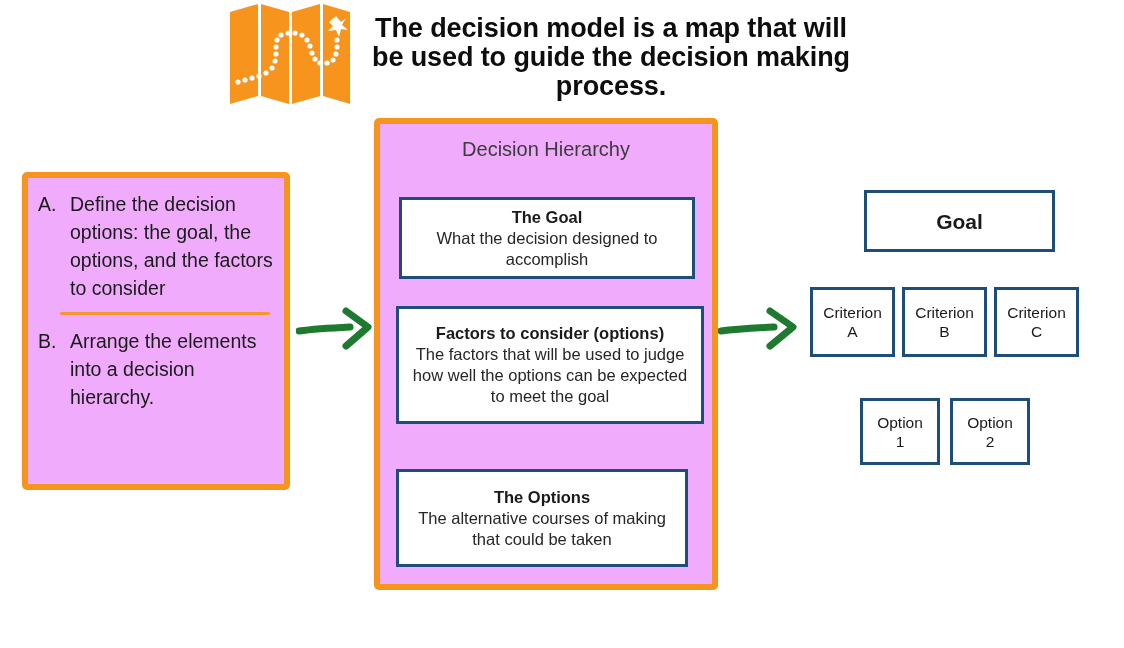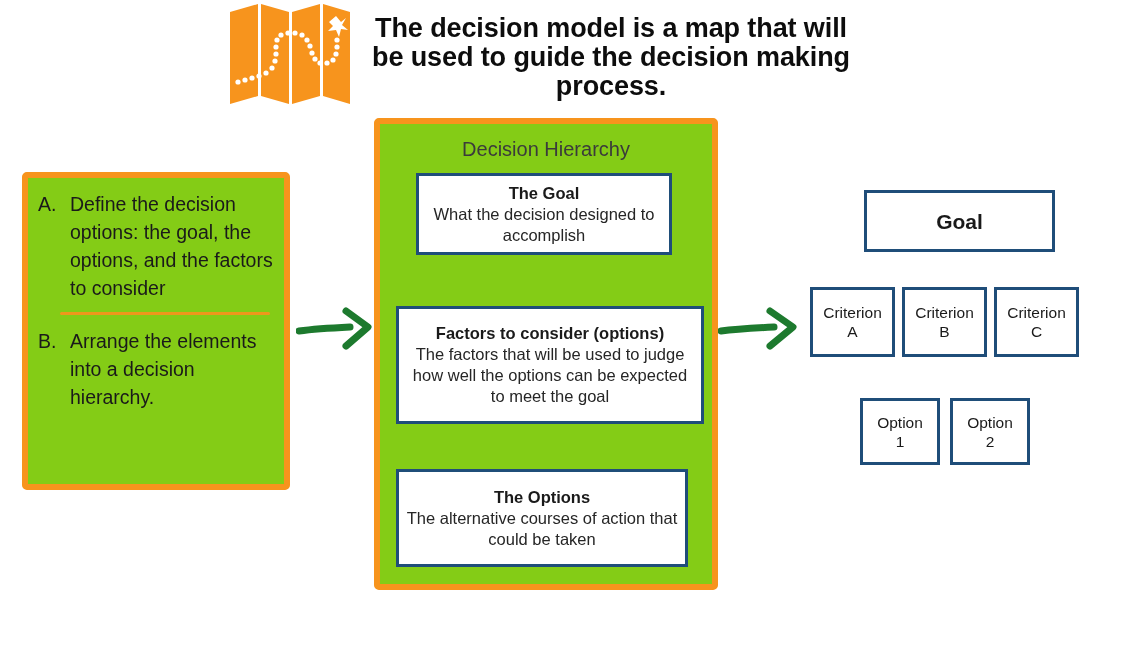--- a/index.html
+++ b/index.html
@@ -34,21 +34,21 @@
     font-weight: bold;
     line-height: 29px;
     text-align: center;
     color: #0d0d0d;
     letter-spacing: -0.1px;
   }
 
   
   .orange-frame {
     box-sizing: border-box;
-    background: #84cc16;
+    background: #f0abfc;
     border: 6px solid #f7941d;
     border-radius: 5px;
   }
   .orange-frame::before {
     content: "";
     position: absolute;
     left: -6px; top: -6px; right: -6px; bottom: -6px;
     border: 5px solid rgba(247,148,29,0.55);
     border-radius: 7px;
     pointer-events: none;
@@ -128,21 +128,21 @@
     font-weight: bold;
     color: #1a1a1a;
     line-height: 21px;
   }
   .bx-desc {
     font-size: 16.5px;
     line-height: 21px;
     color: #262626;
   }
 
-  #box-goal      { left: 19px;  top: 49px;  width: 256px; height: 82px; margin-left: 17px; }
+  #box-goal      { left: 19px;  top: 73px;  width: 296px; height: 82px; }
   #box-criteria  { left: 16px;  top: 182px; width: 308px; height: 118px; }
   #box-options   { left: 16px;  top: 345px; width: 292px; height: 98px; }
 
   
   .green-arrow { position: absolute; }
 
   #arrow-left  { left: 296px; top: 306px; width: 82px; height: 44px; }
   #arrow-right { left: 718px; top: 306px; width: 86px; height: 44px; }
 
   
@@ -251,21 +251,21 @@
   <div class="blue-box" id="box-criteria">
     <div class="bx-inner">
       <div class="bx-title">Factors to consider (options)</div>
       <div class="bx-desc">The factors that will be used to judge how well the options can be expected to meet the goal</div>
     </div>
   </div>
 
   <div class="blue-box" id="box-options">
     <div class="bx-inner">
       <div class="bx-title">The Options</div>
-      <div class="bx-desc">The alternative courses of action that could be taken</div>
+      <div class="bx-desc">The alternative courses of making that could be taken</div>
     </div>
   </div>
 
 </div>
 
 <div class="green-arrow" id="arrow-right">
   <svg width="86" height="44" viewBox="0 0 86 44" xmlns="http://www.w3.org/2000/svg">
     <path d="M3 25 C18 23, 36 22, 56 21" stroke="#1d7a2e" stroke-width="7" fill="none" stroke-linecap="round"></path>
     <path d="M52 5 L75 21 L52 40" stroke="#1d7a2e" stroke-width="7" fill="none" stroke-linecap="round" stroke-linejoin="round"></path>
   </svg>

